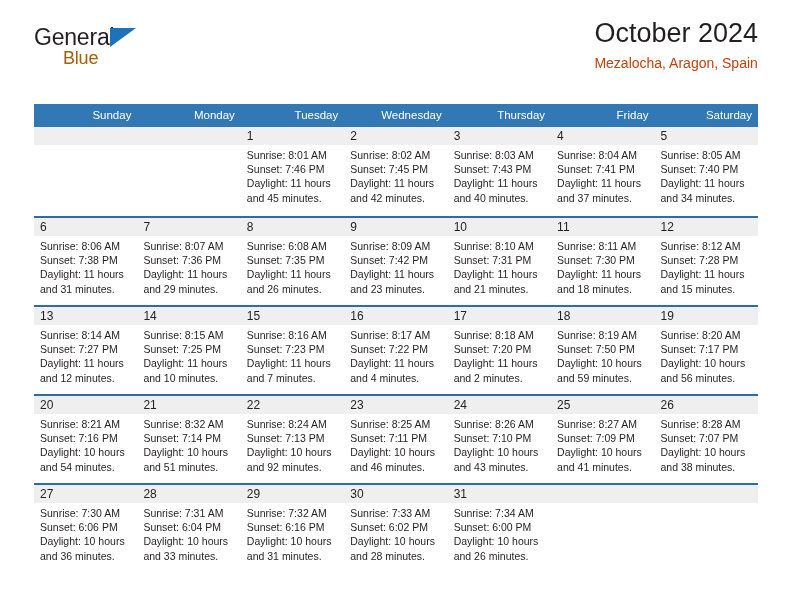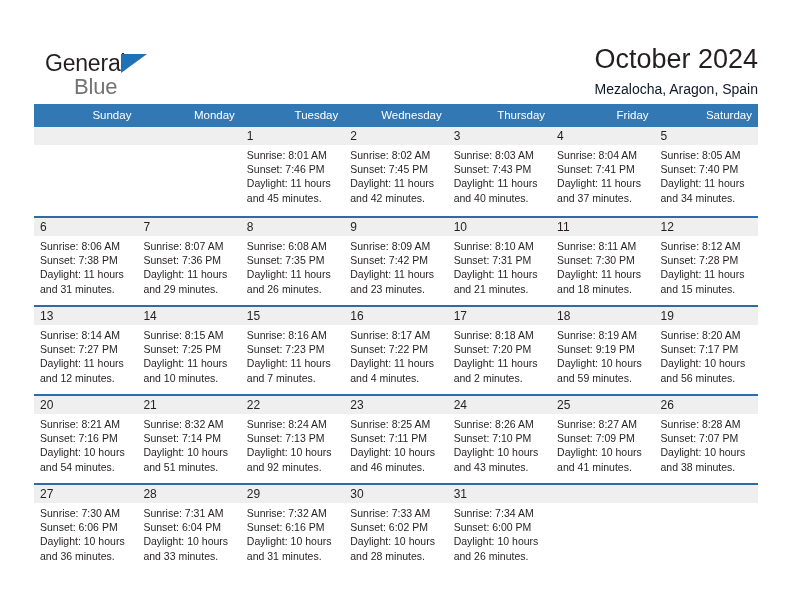--- a/index.html
+++ b/index.html
@@ -18,24 +18,23 @@
     position: relative;
     width: 792px;
     height: 612px;
     box-sizing: border-box;
   }
 
   
   .header {
     position: absolute;
     left: 34px;
-    top: 42px;
+    top: 16px;
     right: 34px;
     height: 66px;
-    margin-left: 11px;
   }
   .brand {
     position: absolute;
     left: 0;
     top: 8px;
     width: 230px;
     height: 52px;
   }
   .brand-top {
     position: relative;
@@ -53,41 +52,41 @@
     top: 4px;
     width: 0;
     height: 0;
     border-left: 26px solid #1f71b8;
     border-bottom: 19px solid transparent;
   }
   .brand-blue {
     position: absolute;
     left: 29px;
     top: 24px;
-    font-size: 22px;
-    color: #737373;
+    font-size: 18px;
+    color: #a16207;
     letter-spacing: -0.2px;
     text-align: center;
   }
 
   .title-block {
     position: absolute;
     right: 0;
     top: 0;
-    text-align: right;
+    text-align: left;
   }
   .cal-title {
     font-size: 27px;
     color: #231f20;
     line-height: 34px;
     white-space: nowrap;
   }
   .cal-subtitle {
     font-size: 14px;
-    color: #0f172a;
+    color: #c2410c;
     line-height: 22px;
     margin-top: 2px;
     white-space: nowrap;
   }
 
   
   .calendar {
     position: absolute;
     left: 34px;
     top: 104px;
@@ -338,21 +337,21 @@
               <div class="day-line">Sunrise: 8:18 AM</div>
               <div class="day-line">Sunset: 7:20 PM</div>
               <div class="day-line">Daylight: 11 hours</div>
               <div class="day-line">and 2 minutes.</div>
             </div>
           </div>
           <div class="day-cell">
             <div class="day-num-band">18</div>
             <div class="day-body">
               <div class="day-line">Sunrise: 8:19 AM</div>
-              <div class="day-line">Sunset: 9:19 PM</div>
+              <div class="day-line">Sunset: 7:50 PM</div>
               <div class="day-line">Daylight: 10 hours</div>
               <div class="day-line">and 59 minutes.</div>
             </div>
           </div>
           <div class="day-cell">
             <div class="day-num-band">19</div>
             <div class="day-body">
               <div class="day-line">Sunrise: 8:20 AM</div>
               <div class="day-line">Sunset: 7:17 PM</div>
               <div class="day-line">Daylight: 10 hours</div>

